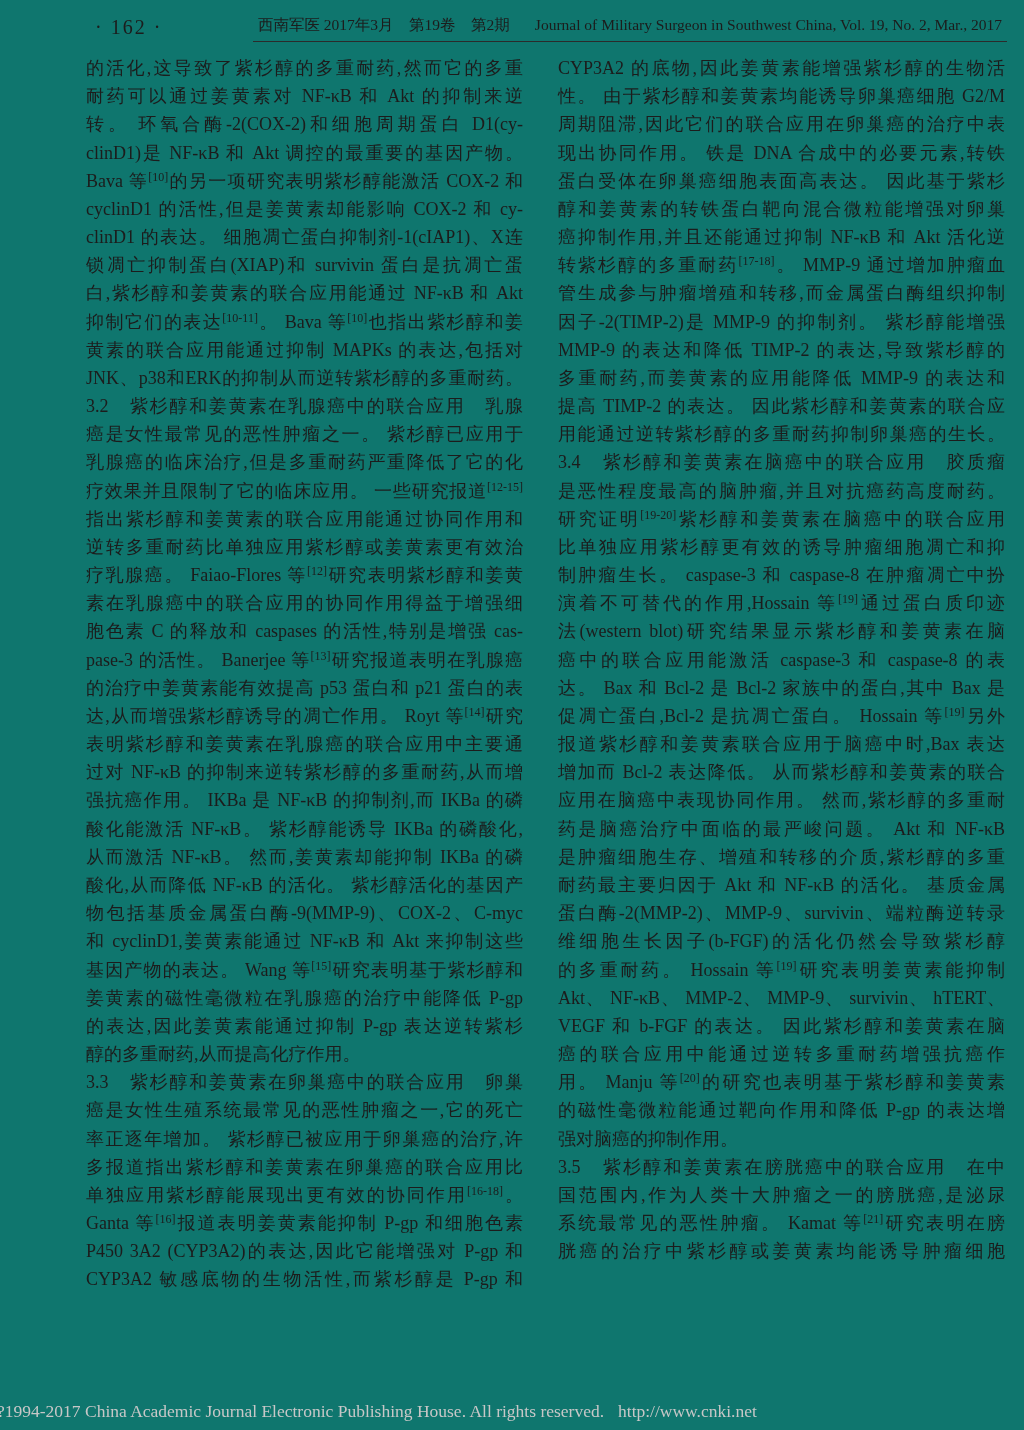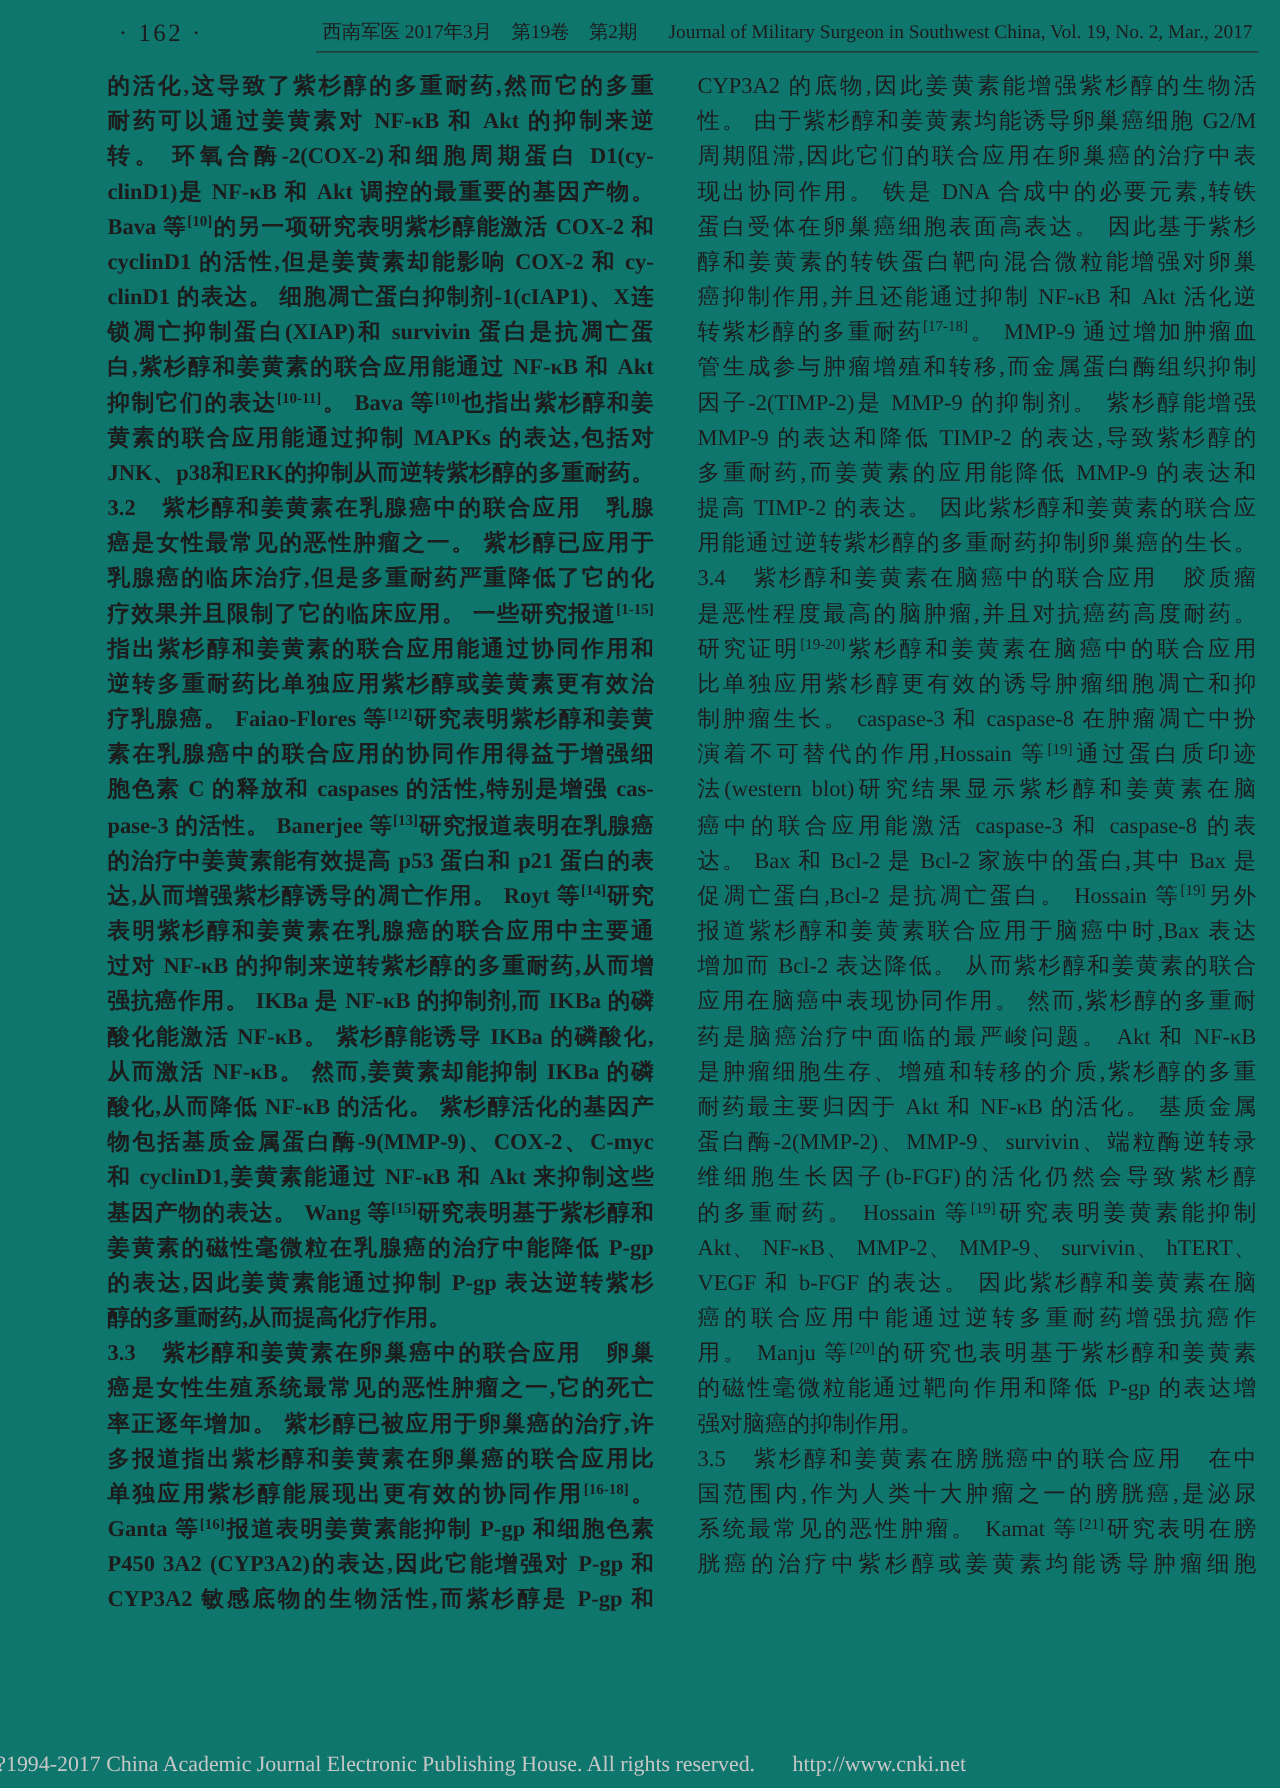--- a/index.html
+++ b/index.html
@@ -10,30 +10,30 @@
   .pagenum{position:absolute;left:95px;top:16px;font-size:20px;letter-spacing:2px;}
   .journal{
     position:absolute;left:253px;width:754px;top:15px;text-align:center;
     font-size:15.5px;border-bottom:1.8px solid #2b2b2b;padding-bottom:5px;white-space:nowrap;
   }
   .journal .cn{margin-right:25px;}
   .col{
     position:absolute;top:54px;font-size:18px;line-height:28.18px;
     text-align:justify;color:#1c1c1c;
   }
-  .col-left{left:86px;width:437px;font-weight:bold;}
+  .col-left{left:86px;width:437px;}
   .col-right{left:558px;width:447px;}
   .line{text-align-last:justify;height:28.18px;white-space:normal;}
   .line.flush{text-align-last:left;}
   sup{font-size:12px;vertical-align:6px;line-height:0;}
   .footer{
     position:absolute;left:-3px;top:1401px;font-size:17.5px;color:#c7c7c7;white-space:nowrap;
     font-family:"Liberation Serif","DejaVu Serif",serif;
   }
-  .footer .url{margin-left:30px;}
+  .footer .url{margin-left:14px;}
 </style>
 </head>
 <body>
 
 <div class="page">
 
   <div class="pagenum">·  162  ·</div>
 
   <div class="journal">
     <span class="cn">西南军医 2017年3月　第19卷　第2期</span><span class="en">Journal of Military Surgeon in Southwest China, Vol. 19, No. 2, Mar., 2017</span>
@@ -48,21 +48,21 @@
       <div class="line">cyclinD1 的活性,但是姜黄素却能影响 COX-2 和 cy-</div>
       <div class="line">clinD1 的表达。 细胞凋亡蛋白抑制剂-1(cIAP1)、X连</div>
       <div class="line">锁凋亡抑制蛋白(XIAP)和 survivin 蛋白是抗凋亡蛋</div>
       <div class="line">白,紫杉醇和姜黄素的联合应用能通过 NF-κB 和 Akt</div>
       <div class="line">抑制它们的表达<sup>[10-11]</sup>。 Bava 等<sup>[10]</sup>也指出紫杉醇和姜</div>
       <div class="line">黄素的联合应用能通过抑制 MAPKs 的表达,包括对</div>
       <div class="line">JNK、p38和ERK的抑制从而逆转紫杉醇的多重耐药。</div>
       <div class="line">3.2　紫杉醇和姜黄素在乳腺癌中的联合应用　乳腺</div>
       <div class="line">癌是女性最常见的恶性肿瘤之一。 紫杉醇已应用于</div>
       <div class="line">乳腺癌的临床治疗,但是多重耐药严重降低了它的化</div>
-      <div class="line">疗效果并且限制了它的临床应用。 一些研究报道<sup>[1-15]</sup></div>
+      <div class="line">疗效果并且限制了它的临床应用。 一些研究报道<sup>[12-15]</sup></div>
       <div class="line">指出紫杉醇和姜黄素的联合应用能通过协同作用和</div>
       <div class="line">逆转多重耐药比单独应用紫杉醇或姜黄素更有效治</div>
       <div class="line">疗乳腺癌。 Faiao-Flores 等<sup>[12]</sup>研究表明紫杉醇和姜黄</div>
       <div class="line">素在乳腺癌中的联合应用的协同作用得益于增强细</div>
       <div class="line">胞色素 C 的释放和 caspases 的活性,特别是增强 cas-</div>
       <div class="line">pase-3 的活性。 Banerjee 等<sup>[13]</sup>研究报道表明在乳腺癌</div>
       <div class="line">的治疗中姜黄素能有效提高 p53 蛋白和 p21 蛋白的表</div>
       <div class="line">达,从而增强紫杉醇诱导的凋亡作用。 Royt 等<sup>[14]</sup>研究</div>
       <div class="line">表明紫杉醇和姜黄素在乳腺癌的联合应用中主要通</div>
       <div class="line">过对 NF-κB 的抑制来逆转紫杉醇的多重耐药,从而增</div>

